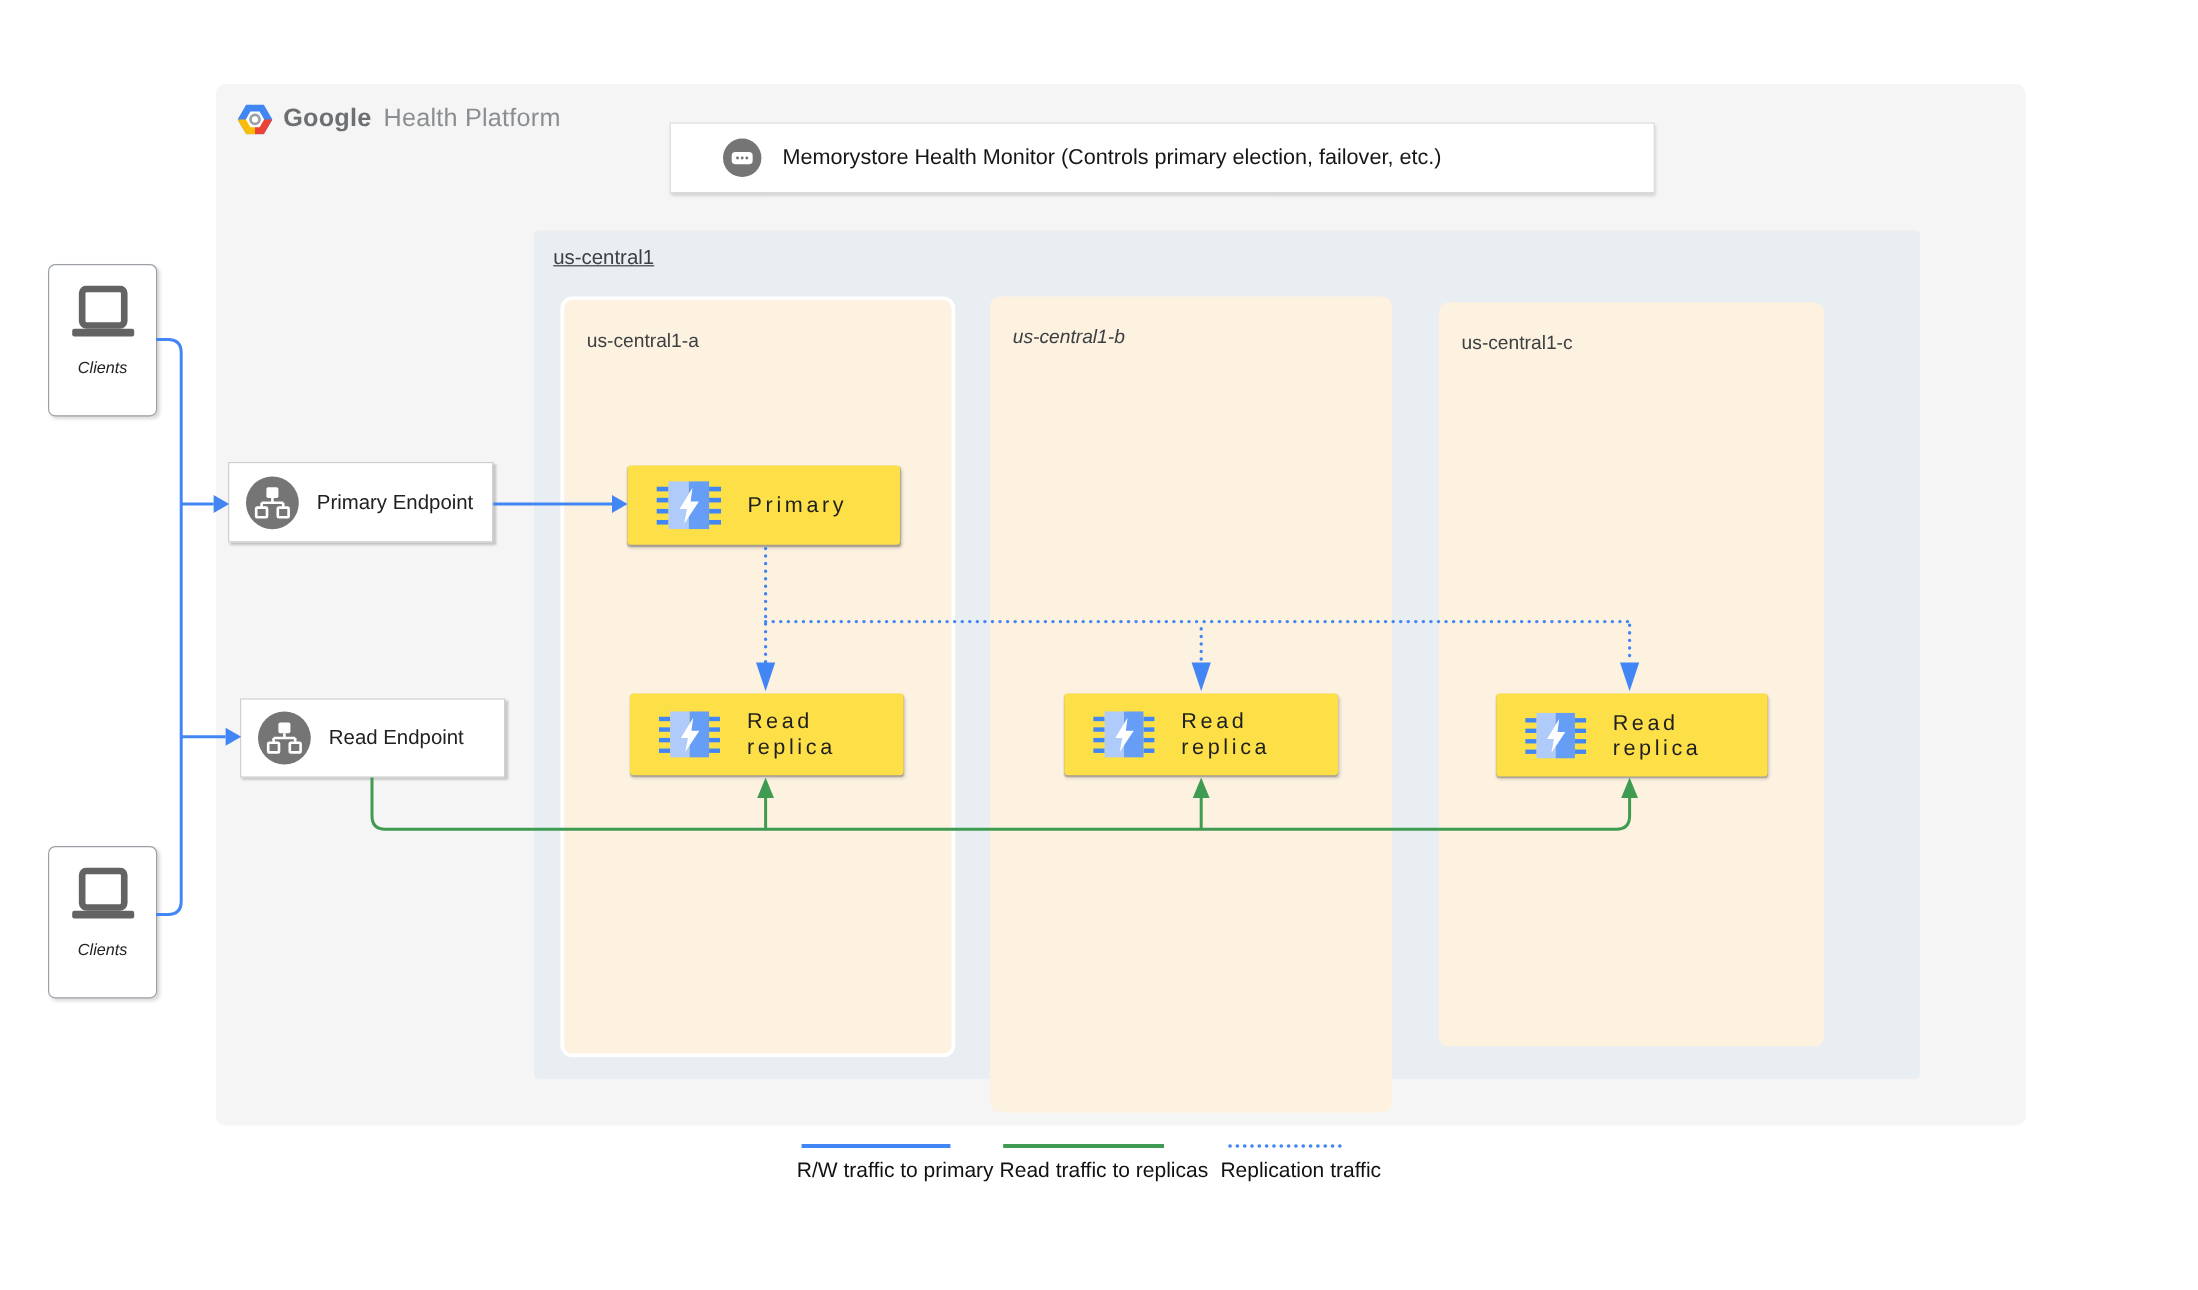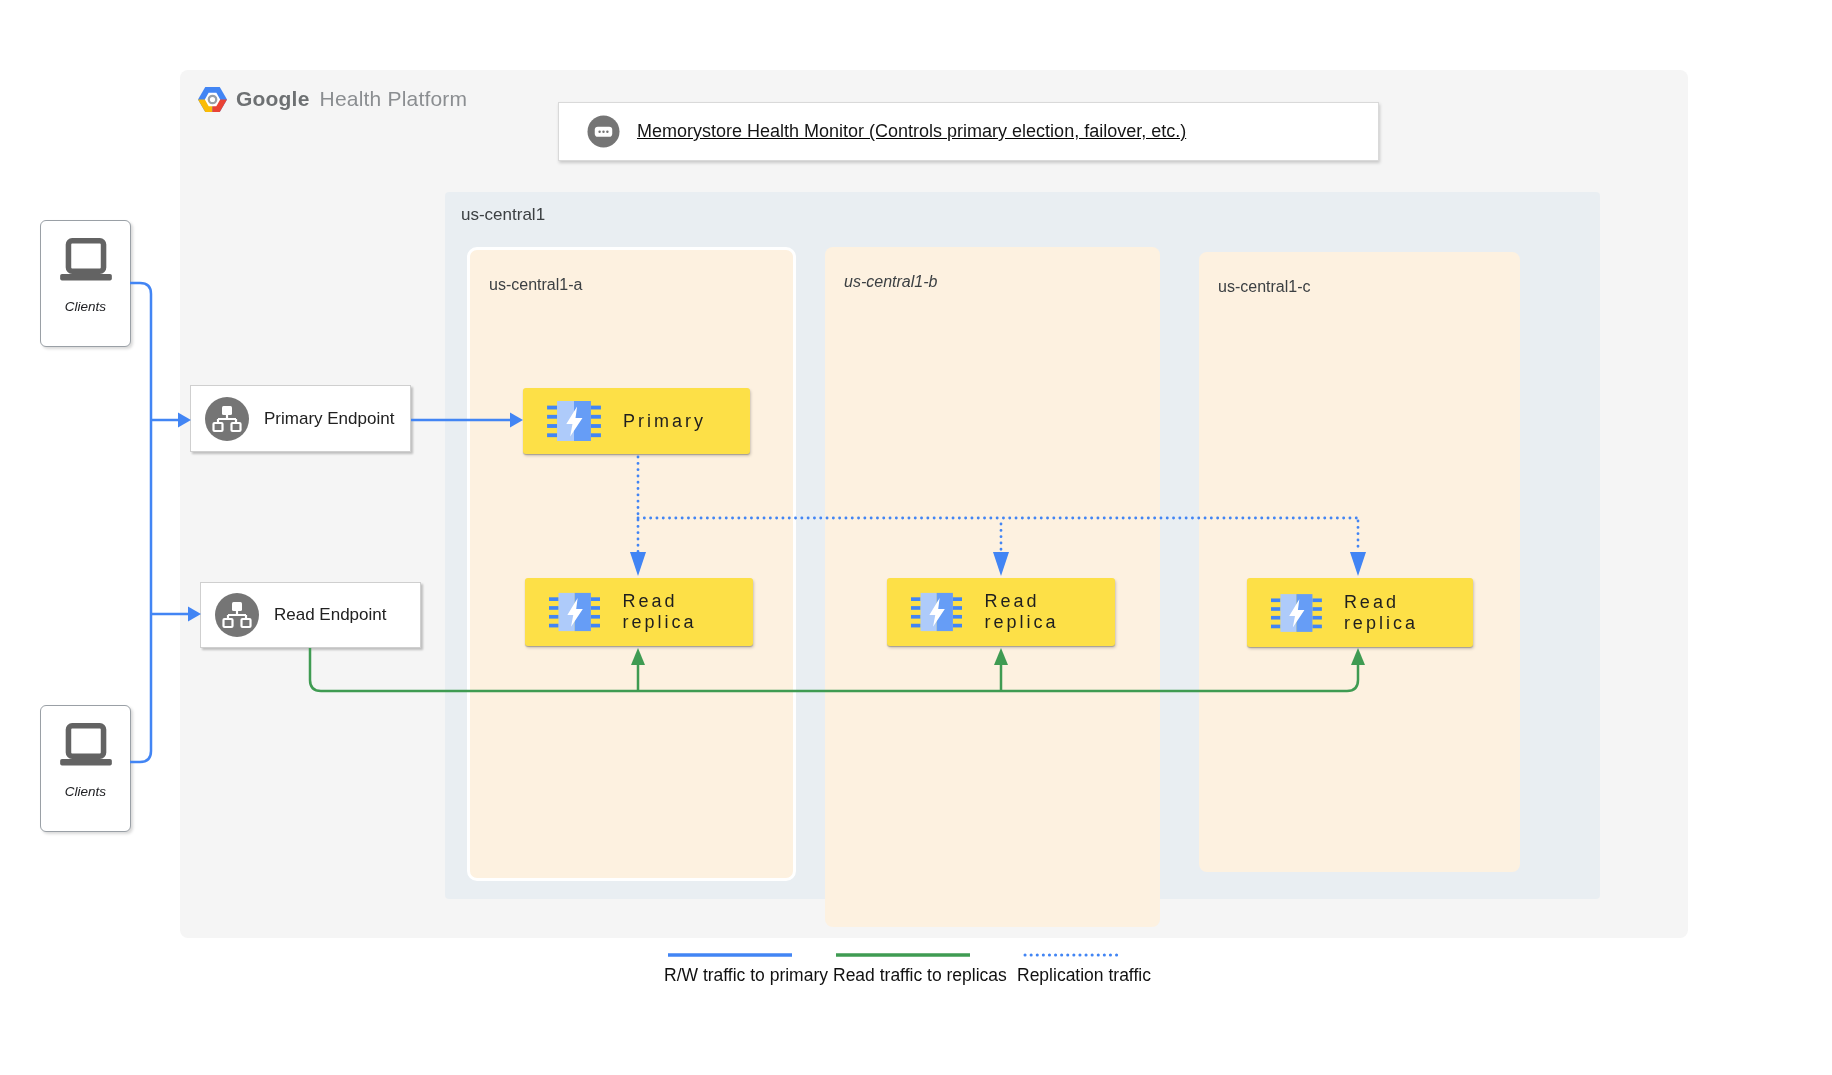--- a/index.html
+++ b/index.html
@@ -10,27 +10,27 @@
          background:var(--panel);border-radius:8px;}
 
   
   .brand{position:absolute;left:198px;top:87px;display:flex;align-items:flex-start;gap:9px;height:28px;}
   .brand-bold{font-size:21px;font-weight:700;color:#6d7072;letter-spacing:.2px;}
   .brand-light{font-size:21px;font-weight:400;color:#8b8e91;margin-left:1px;letter-spacing:.2px;}
 
   
   .monitor-box{position:absolute;left:558px;top:102px;width:821px;height:59px;background:#fff;
         border:1px solid #d9d9d9;box-shadow:1px 2px 3px rgba(0,0,0,.18);
-        display:flex;align-items:center;gap:17px;padding-left:28px;box-sizing:border-box;text-decoration:underline;}
+        display:flex;align-items:center;gap:17px;padding-left:43px;box-sizing:border-box;}
   .monitor-label{font-size:18px;color:#161616;}
 
   
   .region{position:absolute;left:445px;top:192px;width:1155px;height:707px;
           background:var(--region);border-radius:4px;}
-  .region-label{position:absolute;left:461px;top:205px;font-size:17px;color:#3c4043;}
+  .region-label{position:absolute;left:461px;top:205px;font-size:17px;color:#3c4043;text-decoration:underline;}
   .zone{position:absolute;background:var(--zone);border-radius:8px;box-sizing:border-box;}
   .zone-a{left:467px;top:247px;width:329px;height:634px;border:3px solid #ffffff;border-radius:10px;}
   .zone-b{left:825px;top:247px;width:335px;height:680px;font-style:italic;}
   .zone-c{left:1199px;top:252px;width:321px;height:620px;}
   .zone-label{padding:26px 0 0 19px;font-size:16px;color:#3c4043;}
 
   
   .node{position:absolute;background:#fde047;border-radius:3px;
         box-shadow:0 1px 1px rgba(0,0,0,.22), 1px 2px 3px rgba(0,0,0,.18);
         display:flex;align-items:center;gap:22px;padding-left:24px;box-sizing:border-box;}

